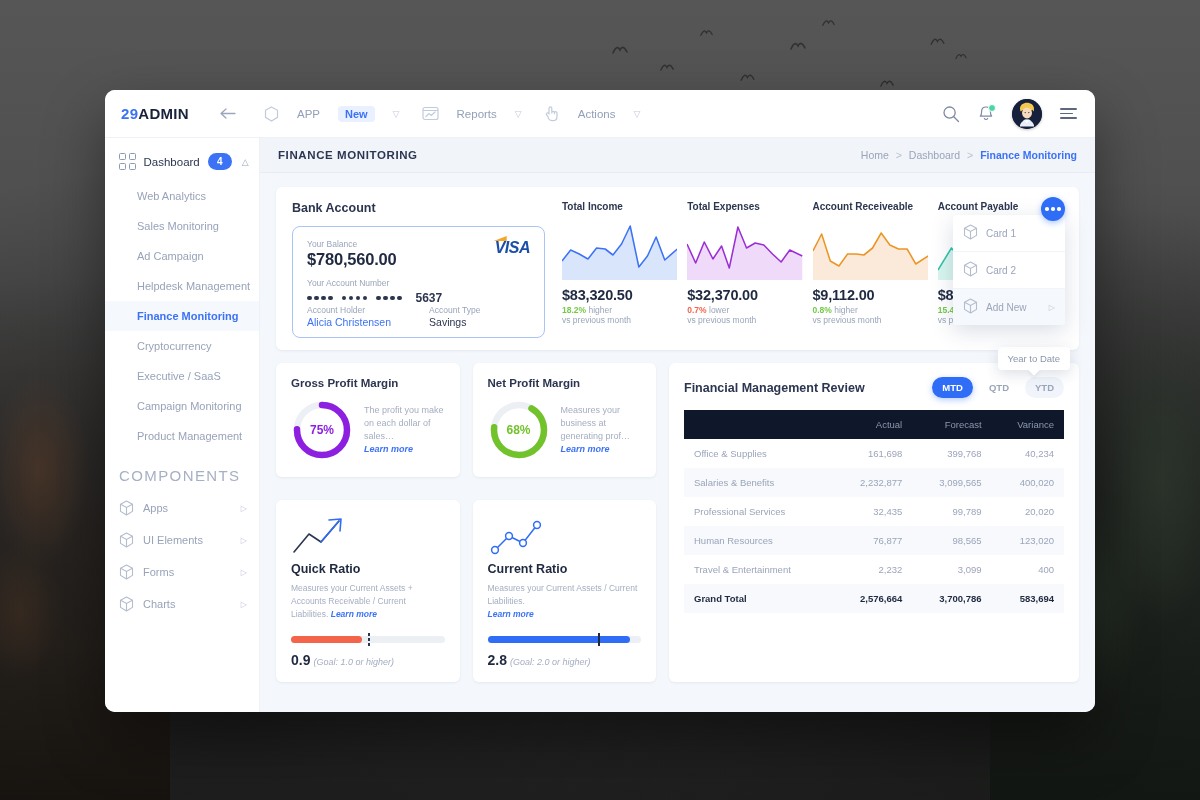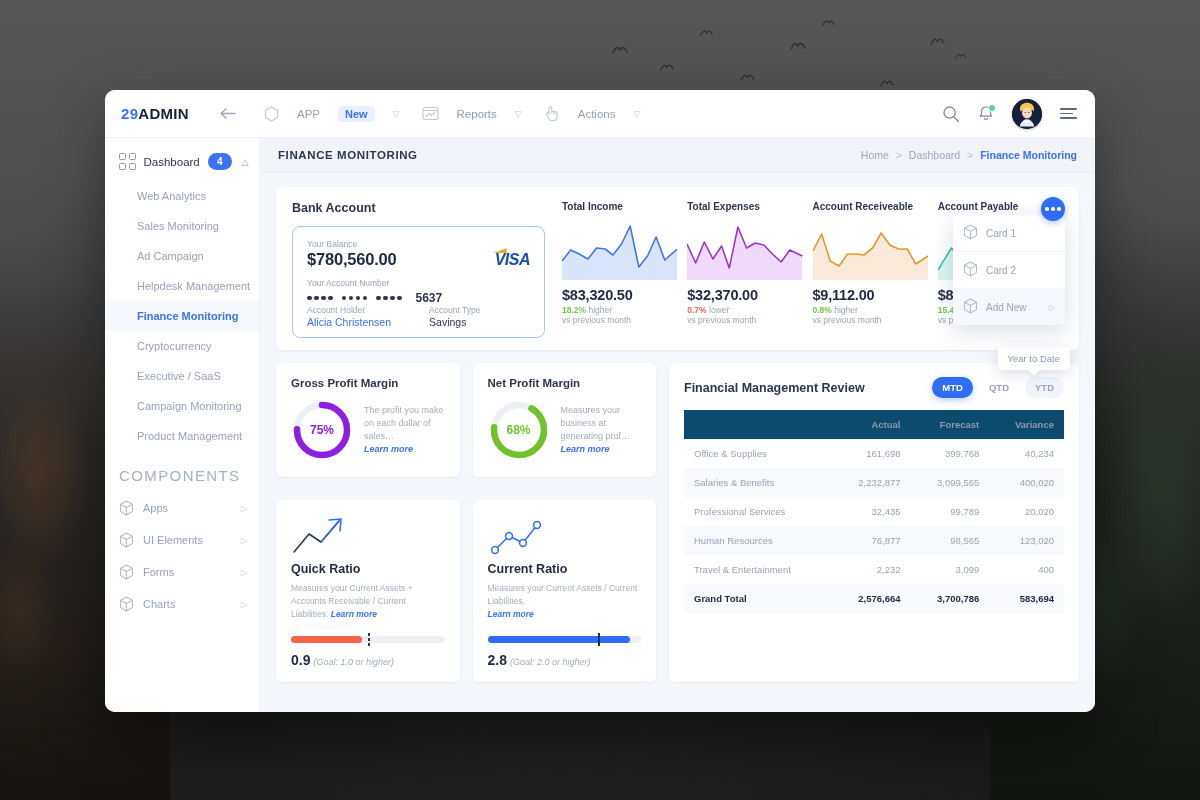--- a/index.html
+++ b/index.html
@@ -152,21 +152,21 @@
 
   
   .row1 { display: flex; padding: 14px 16px 12px 16px; position: relative; }
   .bank-col { width: 253px; flex: 0 0 253px; }
   .bank-title { font-size: 12.5px; font-weight: 700; color: #2c3650; margin-bottom: 11px; }
   .credit-card {
     border: 1.4px solid #a9c4f5; border-radius: 8px;
     padding: 12px 14px 13px 14px; height: 112px;
     display: flex; flex-direction: column;
   }
-  .cc-row1 { display: flex; justify-content: space-between; align-items: flex-end; }
+  .cc-row1 { display: flex; justify-content: space-between; align-items: flex-start; }
   .cc-lbl { font-size: 8.5px; color: #9aa5ba; }
   .cc-balance { font-size: 16.5px; font-weight: 700; color: #1f2940; letter-spacing: -.2px; margin-top: 1px; }
   .visa { font-size: 16px; font-weight: 800; font-style: italic; color: #1a4ea8; letter-spacing: -.5px; position: relative; }
   .visa::before {
     content: ""; position: absolute; left: -1px; top: -3px;
     width: 13px; height: 5px; background: #f5a623;
     clip-path: polygon(0 100%, 100% 0, 100% 100%);
   }
   .cc-acct-lbl { font-size: 8.5px; color: #9aa5ba; margin-top: 9px; }
   .cc-digits { display: flex; align-items: center; gap: 9px; margin-top: 3px; }
@@ -260,21 +260,21 @@
     box-shadow: 0 4px 14px rgba(36,55,100,.16);
     white-space: nowrap;
   }
   .tooltip::after {
     content: ""; position: absolute; bottom: -4px; right: 32px;
     width: 8px; height: 8px; background: #fff; transform: rotate(45deg);
     box-shadow: 2px 2px 4px rgba(36,55,100,.07);
   }
   table { width: 100%; border-collapse: collapse; }
   th, td { padding: 9px 10px; font-size: 9.5px; }
-  thead th { background: #0c4a6e; color: #8b97ad; font-weight: bold; text-align: right; }
+  thead th { background: #0f172a; color: #8b97ad; font-weight: normal; text-align: right; }
   thead th:first-child { text-align: left; }
   tbody td { color: #9aa5ba; text-align: right; }
   tbody td:first-child { text-align: left; }
   tbody tr:nth-child(even) { background: #f7f9fc; }
   tbody tr.total { background: #f7f9fc; }
   tbody tr.total td { color: #1f2940; font-weight: 700; }
   .tbl-wrap { padding: 0 15px 14px 15px; }
 </style>
 </head>
 <body>

